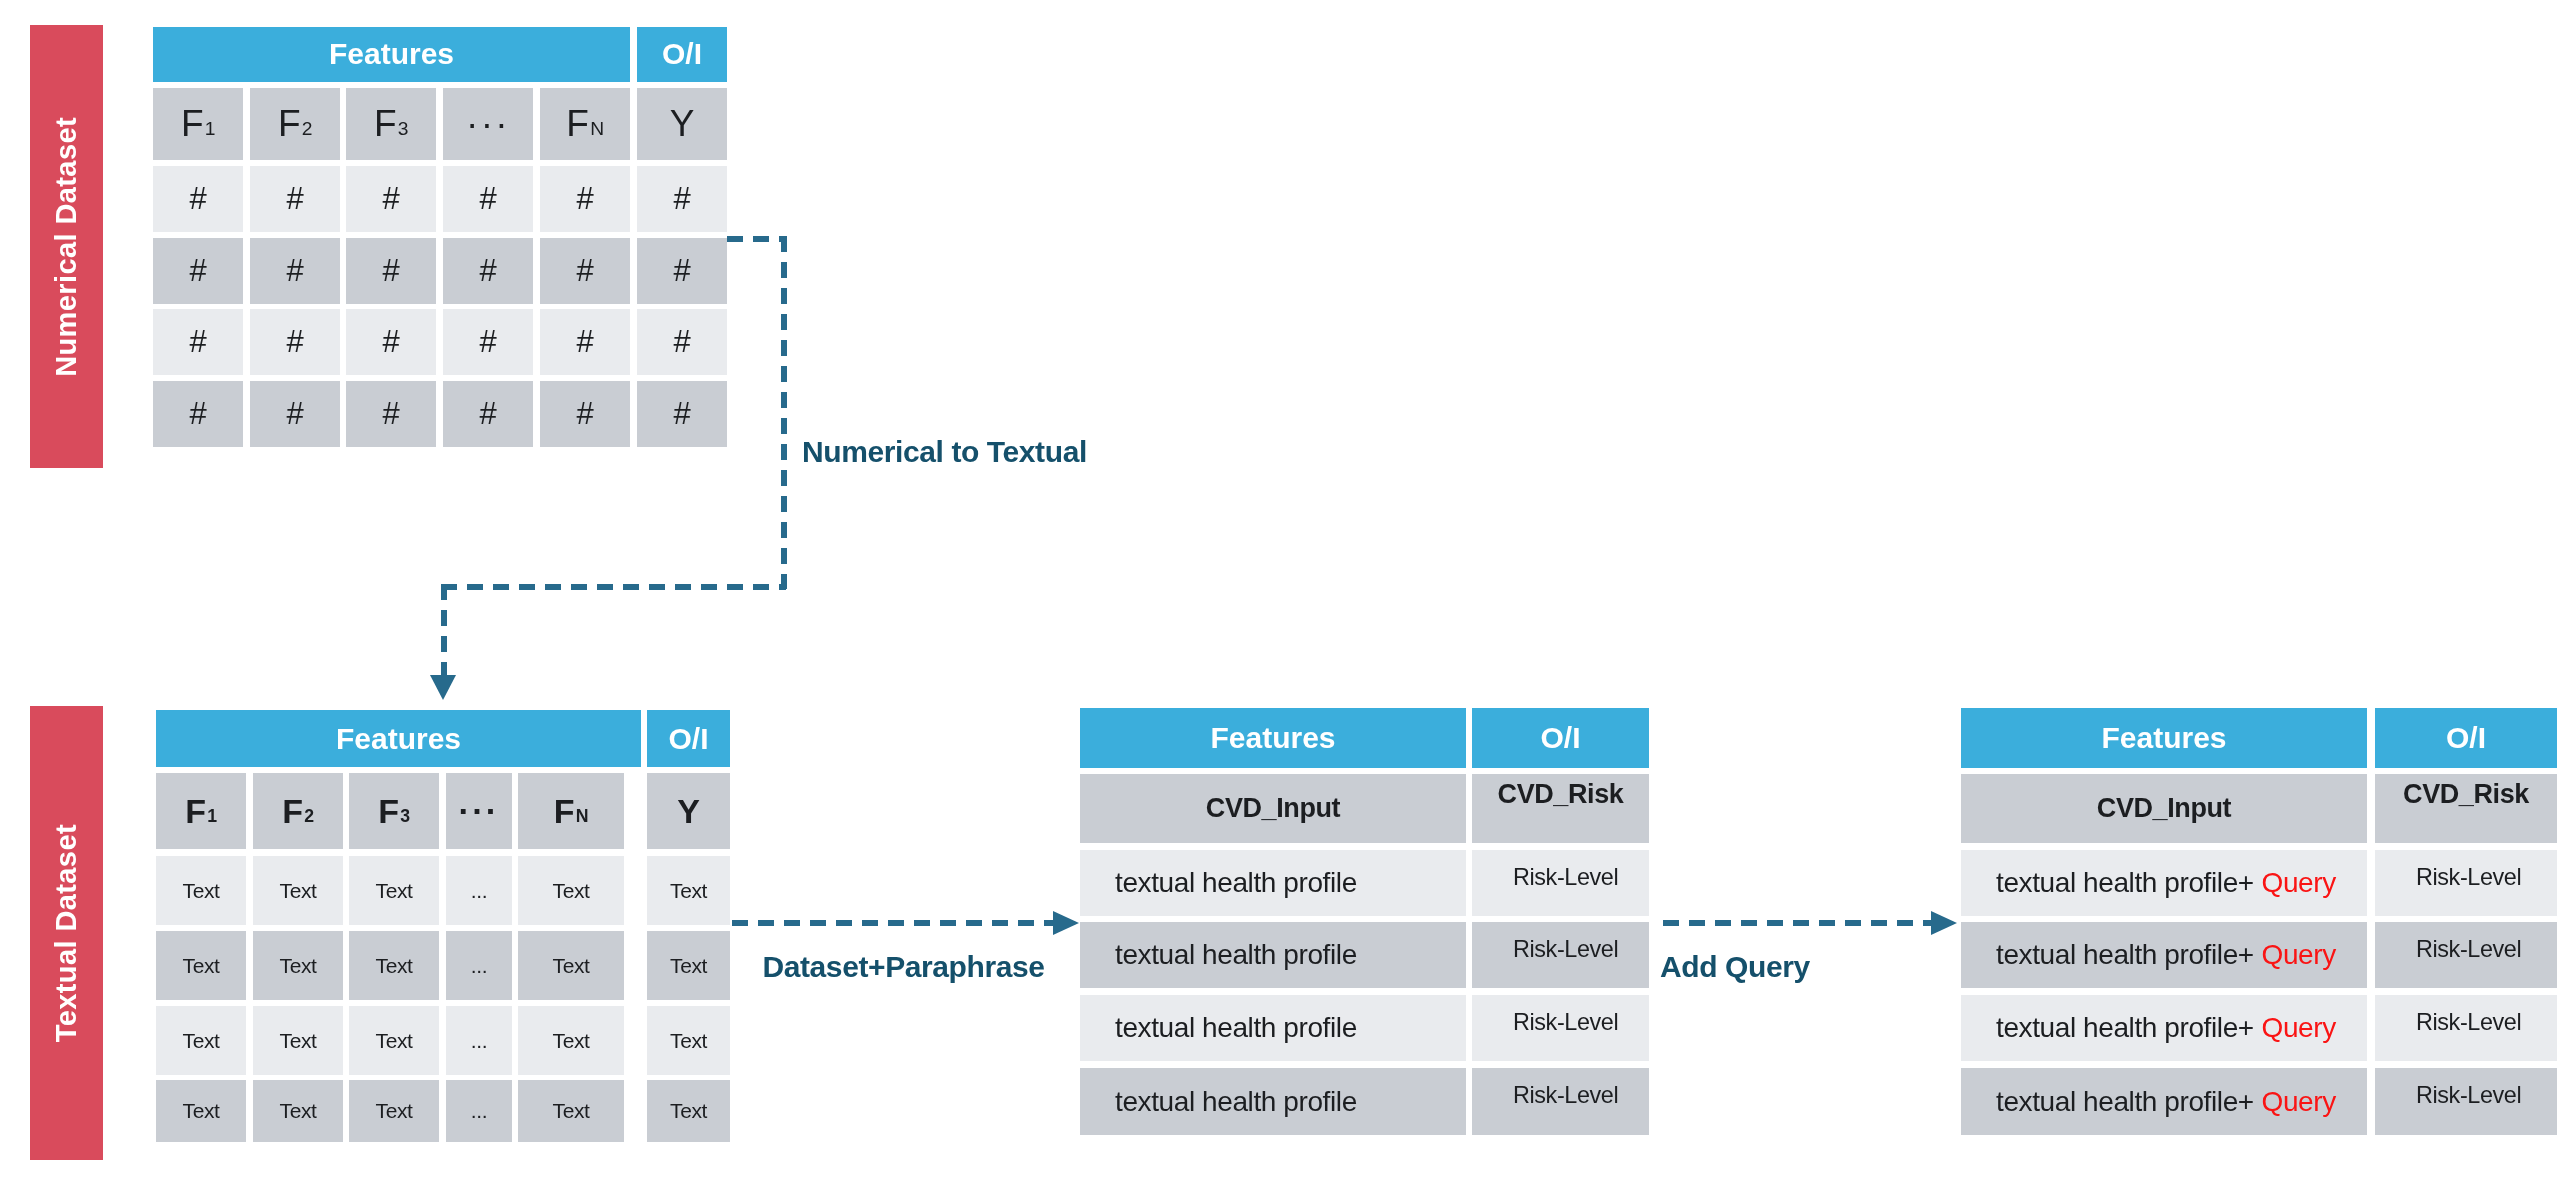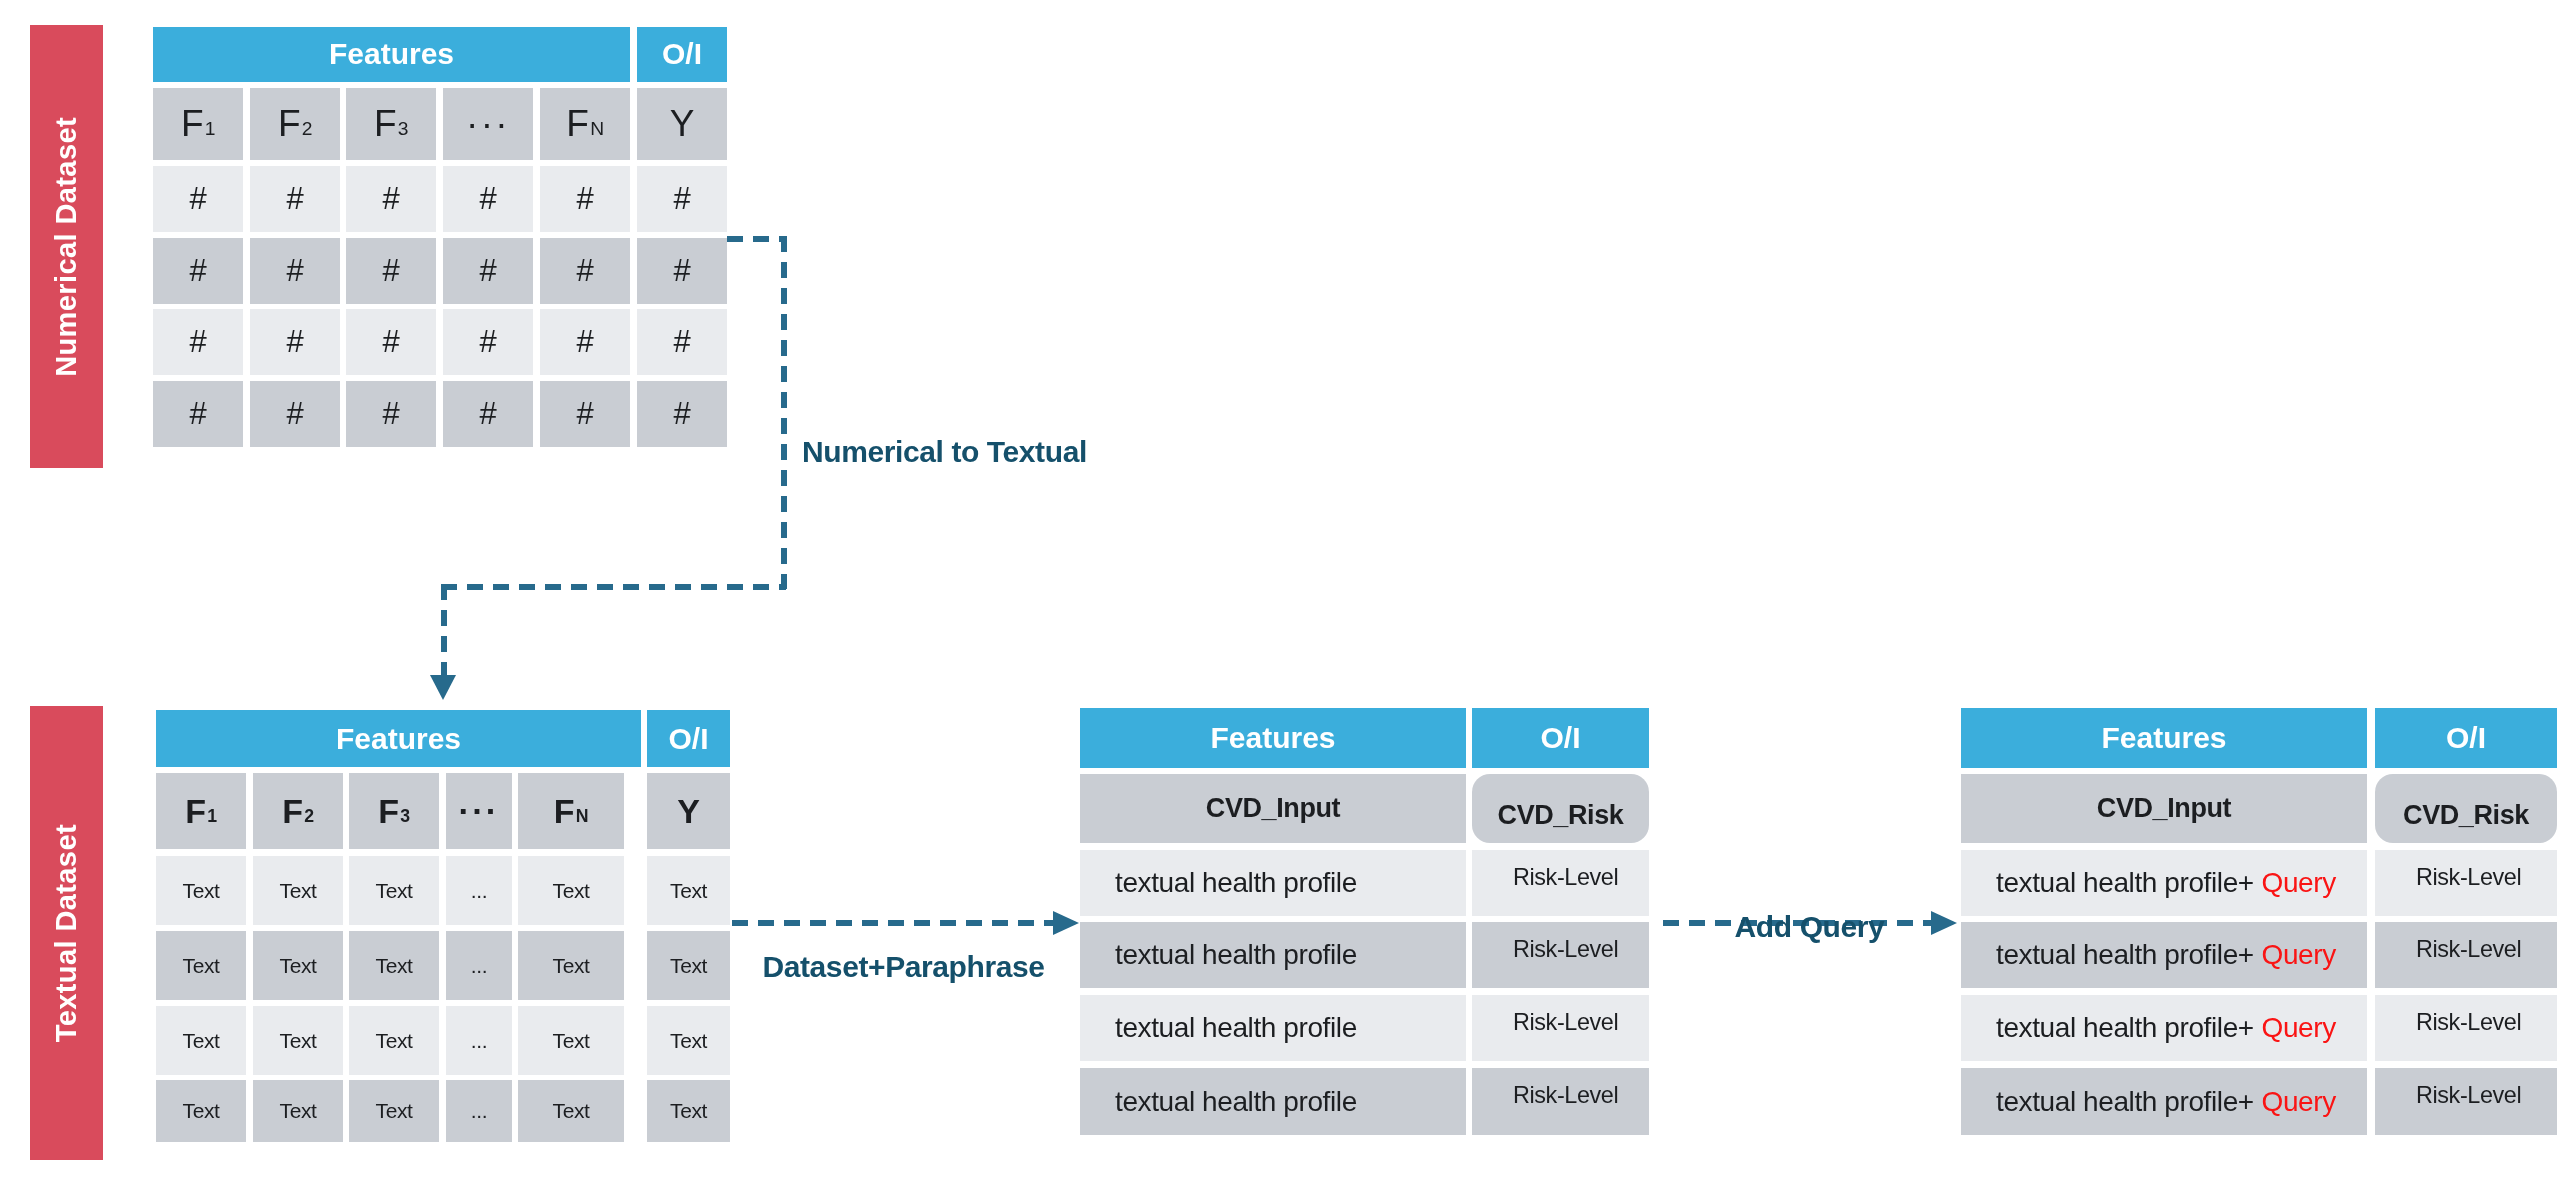--- a/index.html
+++ b/index.html
@@ -17,21 +17,21 @@
   .sub{background:var(--dark);}
   .rowL{background:var(--light);}
   .rowD{background:var(--dark);}
   .colhead-num{font-size:37px;font-weight:400;}
   .colhead-tex{font-size:34px;font-weight:700;}
   .fsub{font-size:0.52em;position:relative;top:0.30em;margin-left:1.6px;}
   .dots{letter-spacing:2.3px;}
   .hashcell{font-size:31px;}
   .textcell{font-size:21px;}
   .cvdhead{font-weight:700;font-size:27px;}
-  .tophead{align-items:flex-start;padding-top:26px;border-radius:18px;}
+  .tophead{align-items:flex-start;padding-top:5px;}
   .inputcell{justify-content:flex-start;padding-left:35px;font-size:28px;}
   .outputcell{justify-content:flex-start;padding-left:41px;align-items:flex-start;
               padding-top:14px;font-size:23.4px;}
   .queryred{color:var(--qred);margin-left:7.8px;}
   .vbar{position:absolute;background:var(--red);display:flex;align-items:center;justify-content:center;}
   .vbar span{writing-mode:vertical-rl;transform:rotate(180deg);color:#ffffff;
              font-weight:700;font-size:29px;letter-spacing:0.4px;}
   .dash-h{position:absolute;height:5.5px;
           background:repeating-linear-gradient(90deg,var(--arrow) 0 16.4px,transparent 16.4px 26px);}
   .dash-v{position:absolute;width:5.5px;
@@ -206,16 +206,16 @@
   <div class="dash-h" style="left:732px;top:920px;width:323px;"></div>
   <div class="ah-right" style="left:1053px;top:911px;"></div>
 
   <div class="dash-h" style="left:1663px;top:920px;width:270px;"></div>
   <div class="ah-right" style="left:1931px;top:911px;"></div>
 
   <div class="flabel" style="left:802px;top:427px;">
     <span class="line">Numerical to Textual</span>
   </div>
   <div class="flabel" style="left:724px;top:950px;width:359px;text-align:center;">Dataset+Paraphrase</div>
-  <div class="flabel" style="left:1660px;top:910px;width:299px;text-align:center;">Add Query</div>
+  <div class="flabel" style="left:1660px;top:950px;width:299px;text-align:left;">Add Query</div>
 
 </div>
 
 
 </body></html>

